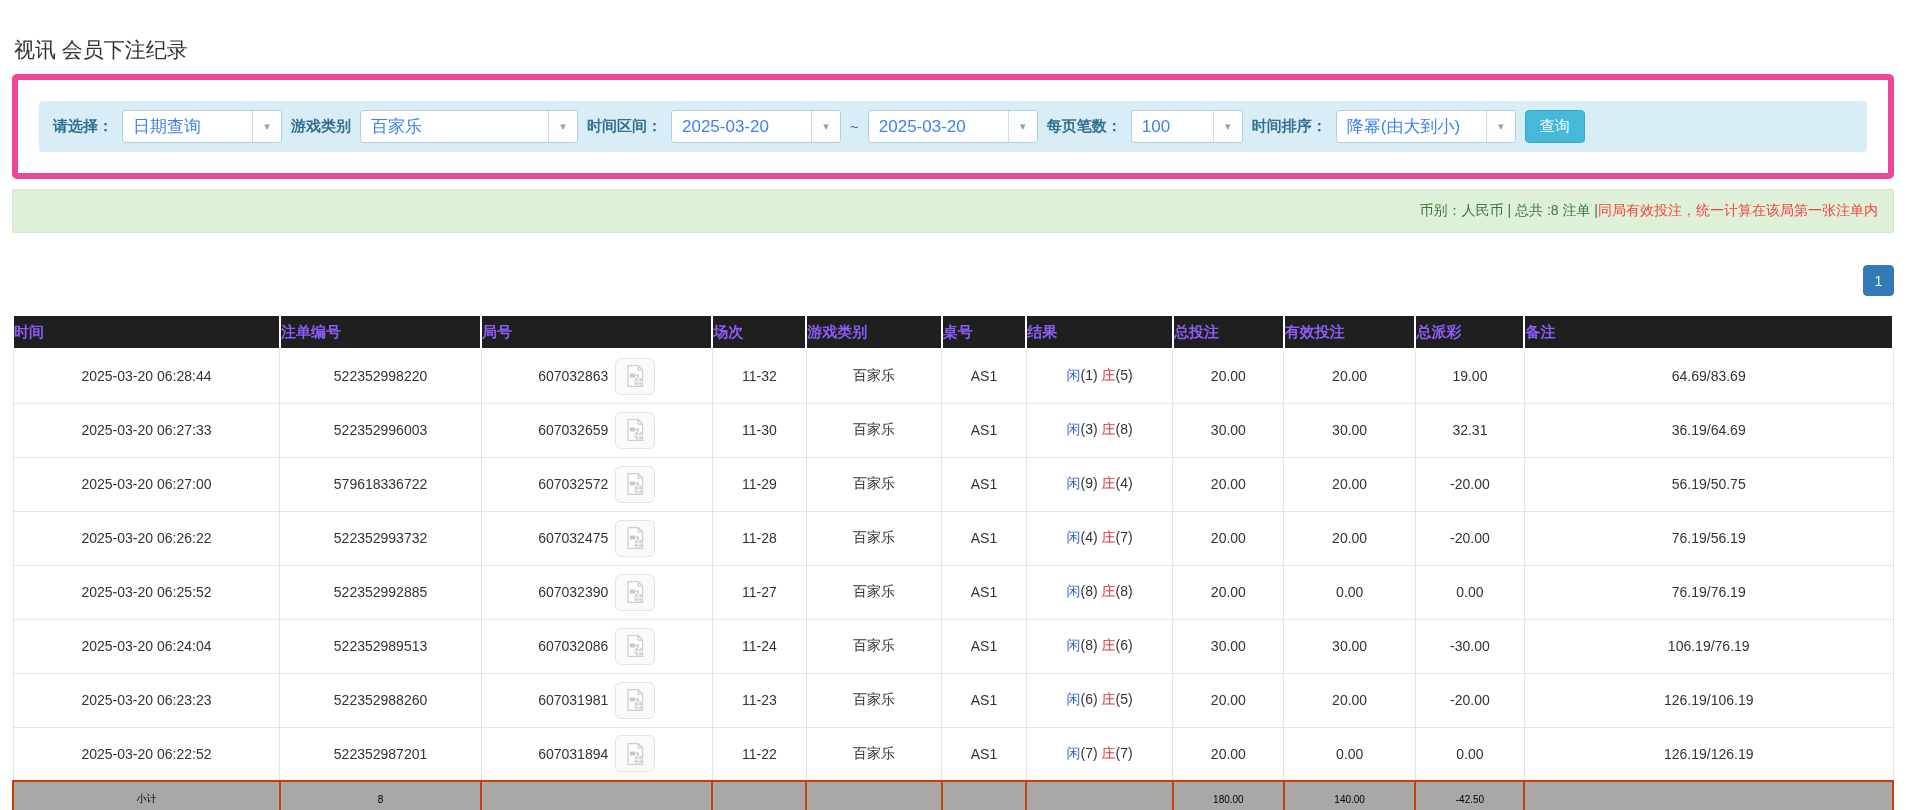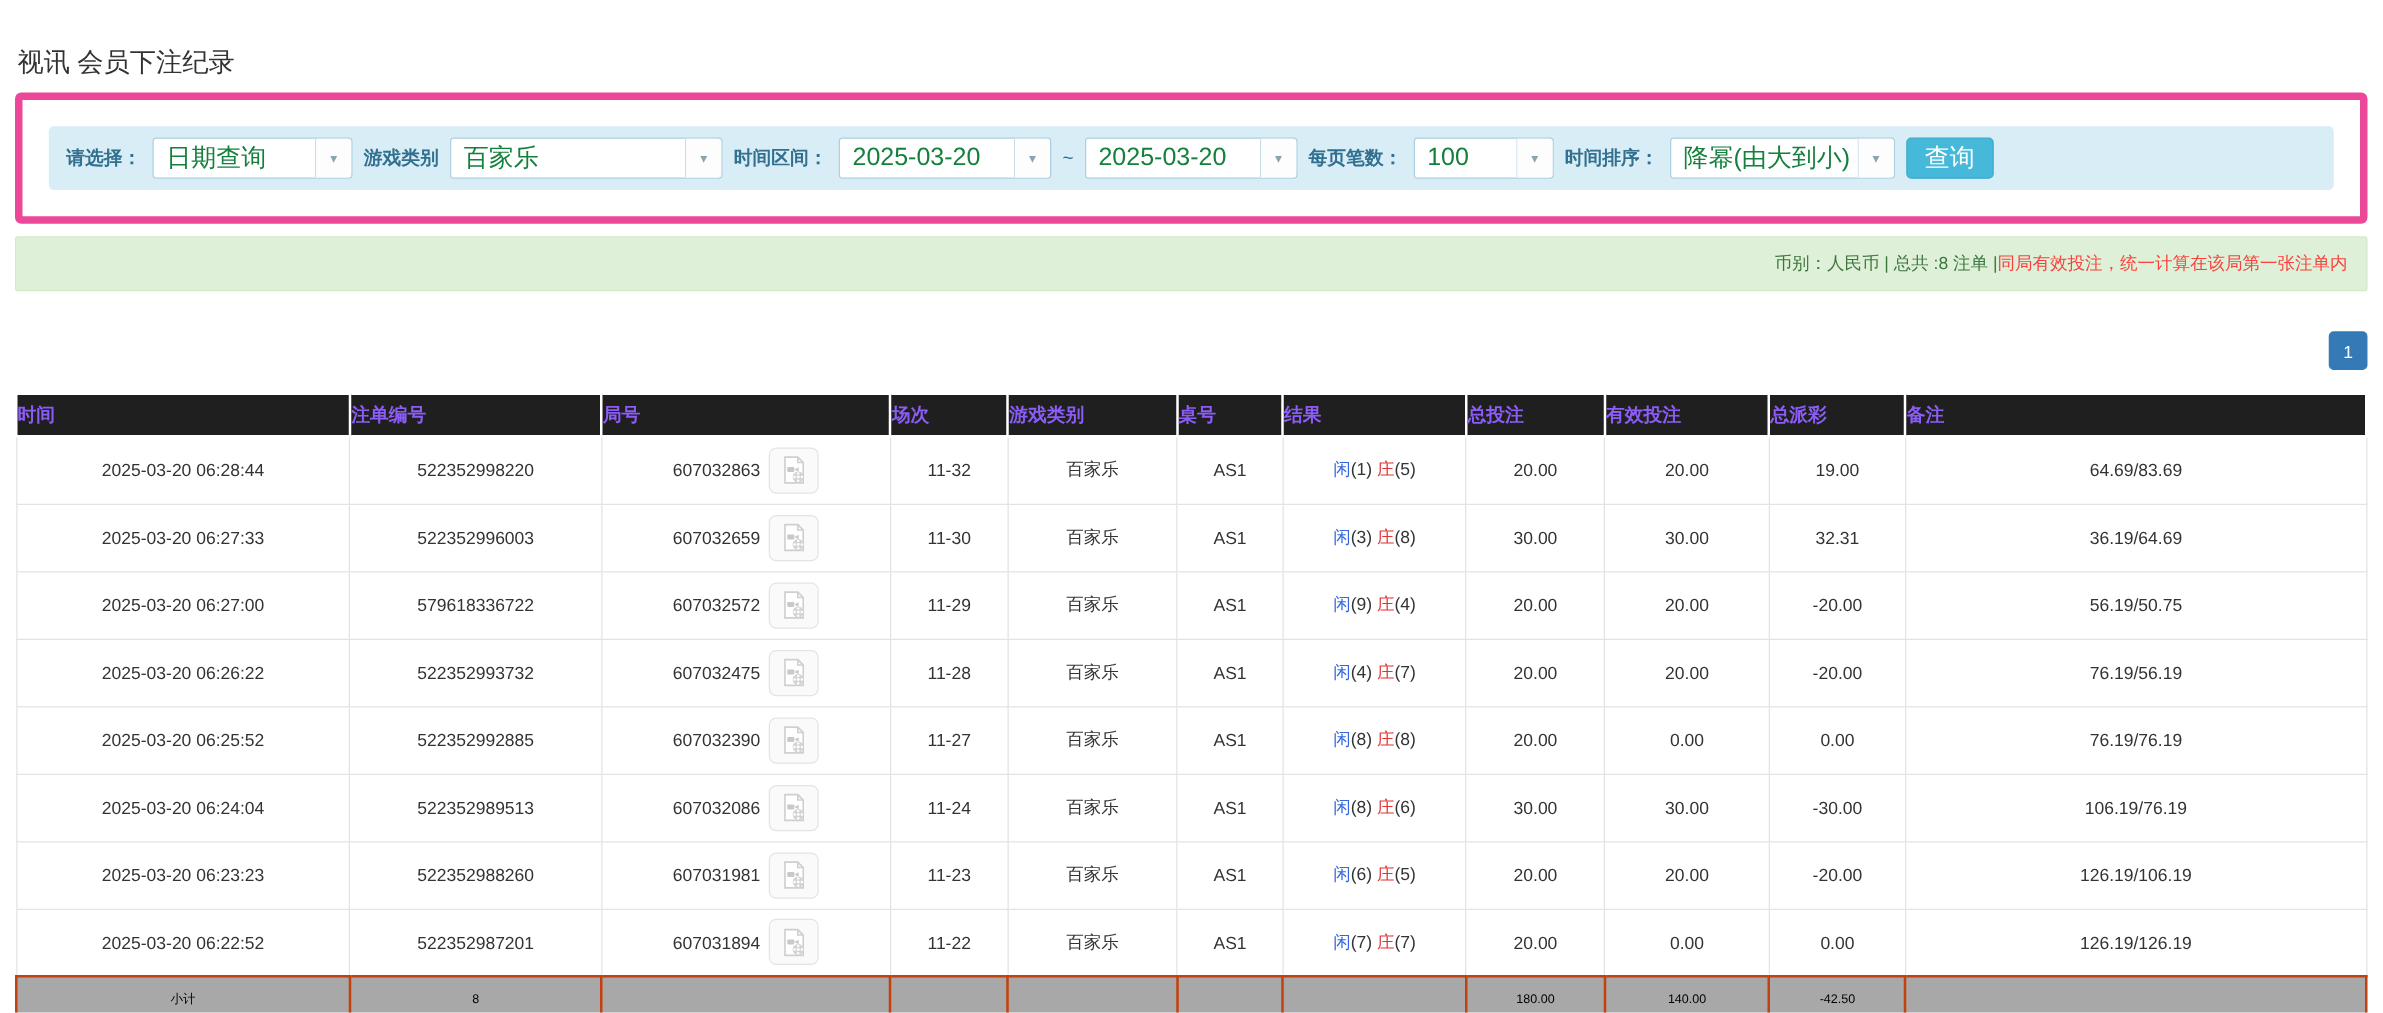--- a/index.html
+++ b/index.html
@@ -29,32 +29,32 @@
   .filter-bar .flabel {
     color: #31708f; font-weight: bold; font-size: 15px; white-space: nowrap;
   }
   .combo {
     display: flex; align-items: stretch; height: 33px;
     background: #fff; border: 1px solid #aed0e0; border-radius: 3px;
     cursor: pointer;
   }
   .combo .combo-text {
     flex: 1; display: flex; align-items: center;
-    padding: 0 10px; font-size: 20px; color: #15803d; white-space: nowrap; overflow: hidden;
+    padding: 0 10px; font-size: 17px; color: #3b82f6; white-space: nowrap; overflow: hidden;
   }
   .combo .combo-caret {
     width: 29px; border-left: 1px solid #c7dde8;
     display: flex; align-items: center; justify-content: center;
     color: #8aa4b0; font-size: 11px; background: #fdfdfd; border-radius: 0 3px 3px 0;
   }
   .tilde { color: #31708f; font-size: 15px; }
   .search-btn {
     height: 33px; padding: 0 14px;
     background: #46b8da; color: #fff; border: 1px solid #39a9cb; border-radius: 4px;
-    font-size: 20px; cursor: pointer; font-family: inherit;
+    font-size: 15px; cursor: pointer; font-family: inherit;
   }
 
   
   .summary-bar {
     margin-top: 10px; background: #dff0d8; border: 1px solid #d6e9c6; border-radius: 2px;
     padding: 12px 15px; display: flex; justify-content: flex-end; align-items: center;
   }
   .summary-left  { color: #3c763d; font-size: 14px; }
   .summary-right { color: #f9423e; font-size: 14px; }
 

